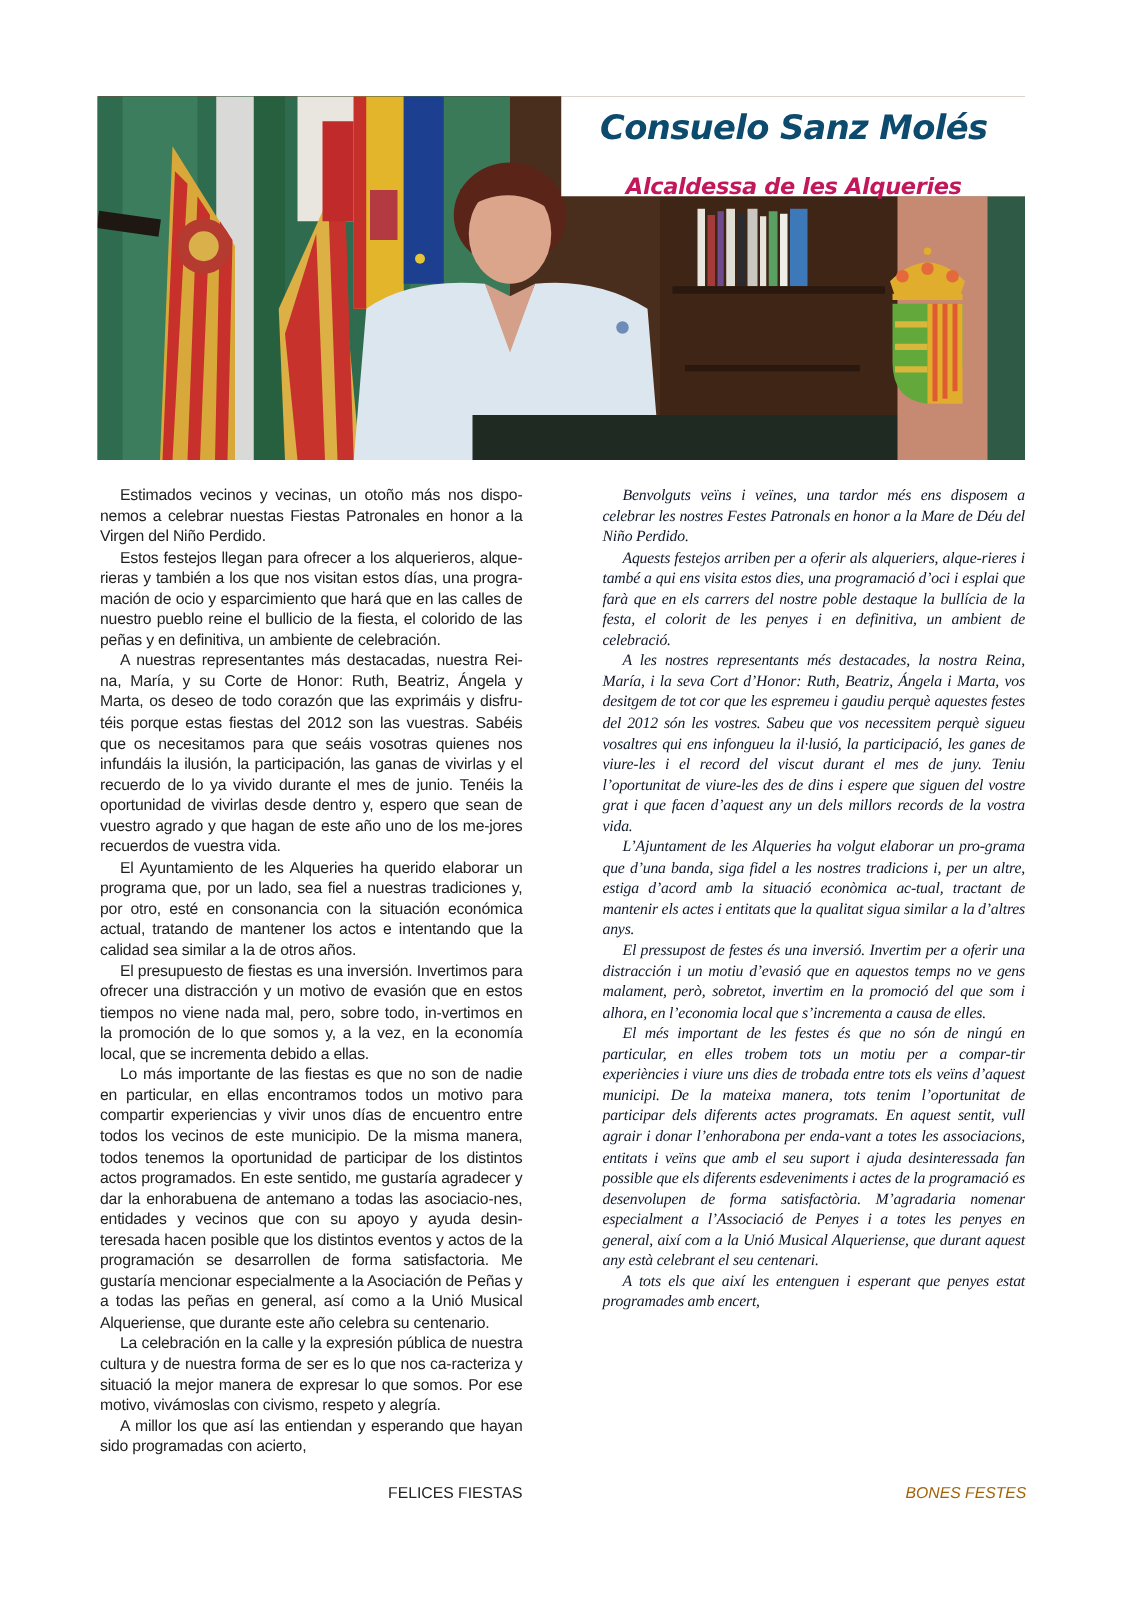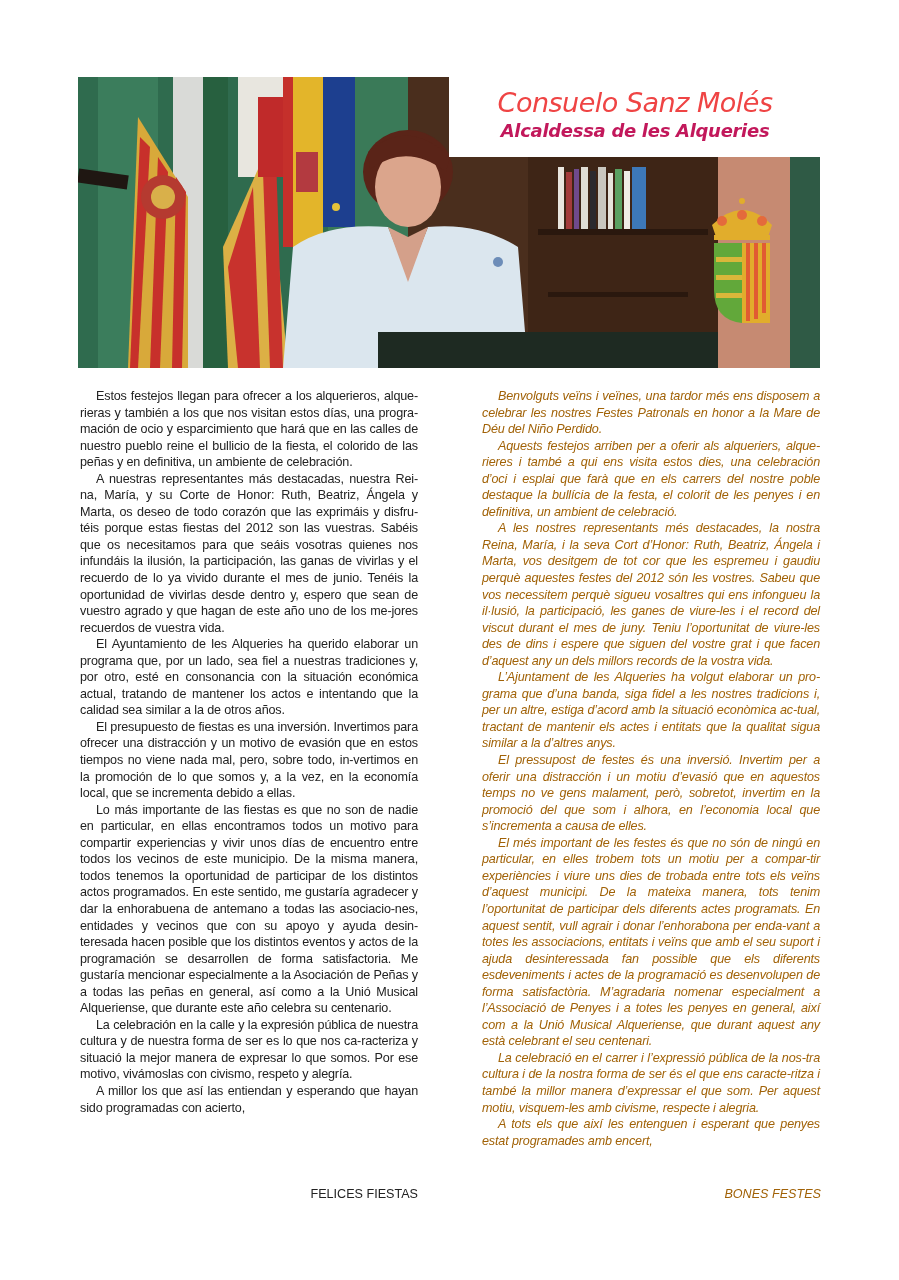--- a/index.html
+++ b/index.html
@@ -1,26 +1,26 @@
 <!DOCTYPE html>
 <html><head>
 <meta charset="utf-8">
 <style>
   html, body { margin: 0; padding: 0; background: #ffffff; }
   body { width: 899px; height: 1280px; position: relative; overflow: hidden; font-family: "Liberation Sans", sans-serif; }
 
   .header-photo { position: absolute; left: 78px; top: 77px; width: 742px; height: 291px; overflow: hidden; background: #5b3a26; }
   .title-box { position: absolute; left: 449px; top: 77px; width: 372px; height: 80px; background: #ffffff; text-align: center; }
-  .title-name { display: block; margin-top: 10px; color: #ef4444; font-family: "DejaVu Sans", sans-serif; font-style: italic; font-weight: normal; font-size: 27px; letter-spacing: -0.5px; line-height: 32px; }
-  .title-role { display: block; color: #c2185b; font-family: "DejaVu Sans", sans-serif; font-style: italic; font-weight: bold; font-size: 18px; line-height: 24px; letter-spacing: -0.3px; }
+  .title-name { display: block; margin-top: 10px; color: #0c4a6e; font-family: "DejaVu Sans", sans-serif; font-style: italic; font-weight: bold; font-size: 27px; letter-spacing: -0.5px; line-height: 32px; }
+  .title-role { display: block; color: #c2185b; font-family: "DejaVu Sans", sans-serif; font-style: italic; font-weight: bold; font-size: 18px; line-height: 24px; letter-spacing: -0.3px; margin-top: 19px; }
 
   .col { position: absolute; top: 388px; width: 338px; font-size: 12.6px; line-height: 16.55px; text-align: justify; }
   .col p { margin: 0; text-indent: 16px; hyphens: manual; }
   .col-es { left: 80px; color: #222222; font-family: "Liberation Sans", sans-serif; letter-spacing: -0.15px; }
-  .col-ca { left: 482px; color: #a16207; font-family: Liberation Sans, sans-serif; font-style: italic; letter-spacing: -0.15px; }
+  .col-ca { left: 482px; color: #0f172a; font-family: Liberation Serif, serif; font-style: italic; letter-spacing: -0.15px; }
   .sign { position: absolute; top: 1186px; font-size: 12.6px; line-height: 16px; }
   .sign-es { right: 481px; color: #222222; }
   .sign-ca { right: 78px; color: #a16207; font-style: italic; }
 </style>
 </head>
 <body>
 
 <div class="header-photo">
   <svg width="742" height="291" viewBox="0 0 742 291" xmlns="http://www.w3.org/2000/svg">
 
@@ -107,33 +107,33 @@
     </g>
   </svg>
 </div>
 
 <div class="title-box">
   <span class="title-name">Consuelo Sanz Molés</span>
   <span class="title-role">Alcaldessa de les Alqueries</span>
 </div>
 
 <div class="col col-es">
+  <p>Estimados vecinos y vecinas, un otoño más nos dispo-nemos a celebrar nuestas Fiestas Patronales en honor a la Virgen del Niño Perdido.</p>
   <p>Estos festejos llegan para ofrecer a los alquerieros, alque-rieras y también a los que nos visitan estos días, una progra-mación de ocio y esparcimiento que hará que en las calles de nuestro pueblo reine el bullicio de la fiesta, el colorido de las peñas y en definitiva, un ambiente de celebración.</p>
   <p>A nuestras representantes más destacadas, nuestra Rei-na, María, y su Corte de Honor: Ruth, Beatriz, Ángela y Marta, os deseo de todo corazón que las exprimáis y disfru-téis  porque estas fiestas del 2012 son las vuestras. Sabéis que os necesitamos  para que seáis vosotras quienes nos infundáis la ilusión, la participación, las ganas de vivirlas y el recuerdo de lo ya vivido durante el mes de junio. Tenéis la oportunidad de vivirlas desde dentro y, espero que  sean de vuestro agrado y que hagan de este año uno de los me-jores recuerdos de vuestra vida.</p>
   <p>El Ayuntamiento de les Alqueries ha querido elaborar un programa que, por un lado, sea fiel a nuestras tradiciones y, por otro, esté en consonancia con la situación económica actual, tratando de mantener los actos e intentando que la calidad sea similar a  la de otros años.</p>
   <p>El presupuesto de fiestas es una inversión. Invertimos para ofrecer una distracción y un motivo de evasión que en estos tiempos no viene nada mal, pero, sobre todo, in-vertimos en la promoción de lo que somos y, a la vez, en la economía local, que se incrementa debido a ellas.</p>
   <p>Lo más importante de las fiestas es que no son de nadie en particular, en ellas encontramos todos un motivo para compartir experiencias y vivir unos días de encuentro entre todos los vecinos de este municipio.  De la misma manera, todos tenemos la oportunidad de participar de los distintos actos programados. En este sentido, me gustaría agradecer y dar la enhorabuena de antemano a todas las  asociacio-nes, entidades y vecinos que con su apoyo y ayuda desin-teresada hacen posible que los distintos eventos y actos de la programación se desarrollen de forma satisfactoria. Me gustaría mencionar especialmente a la Asociación de Peñas y a todas las peñas en general, así como a la Unió Musical Alqueriense, que durante este año celebra su centenario.</p>
   <p>La celebración en la calle y la expresión pública de nuestra cultura y de nuestra forma de ser es lo que nos ca-racteriza y situació la mejor manera de expresar lo que somos. Por ese motivo, vivámoslas con civismo, respeto y alegría.</p>
   <p>A millor los que así las entiendan y esperando que hayan sido programadas con acierto,</p>
 </div>
 <div class="sign sign-es">FELICES FIESTAS</div>
 
 <div class="col col-ca">
   <p>Benvolguts veïns i veïnes, una tardor més ens disposem a celebrar les nostres Festes Patronals en honor a la Mare de Déu del Niño Perdido.</p>
-  <p>Aquests festejos arriben per a oferir als alqueriers, alque-rieres i també a qui ens visita estos dies, una celebración d’oci i esplai que farà que en els carrers del nostre poble destaque la bullícia de la festa, el colorit de les penyes i en definitiva, un ambient de celebració.</p>
+  <p>Aquests festejos arriben per a oferir als alqueriers, alque-rieres i també a qui ens visita estos dies, una programació d’oci i esplai que farà que en els carrers del nostre poble destaque la bullícia de la festa, el colorit de les penyes i en definitiva, un ambient de celebració.</p>
   <p>A les nostres representants més destacades, la nostra Reina, María, i la seva Cort d’Honor: Ruth, Beatriz, Ángela i Marta, vos desitgem de tot cor que les espremeu i gaudiu perquè aquestes festes del 2012 són les vostres. Sabeu que vos necessitem perquè sigueu vosaltres qui ens infongueu la il·lusió, la participació, les ganes de viure-les i el record del viscut durant el mes de juny. Teniu l’oportunitat de viure-les des de dins i espere que siguen del vostre grat i que facen d’aquest any un dels millors records de la vostra vida.</p>
   <p>L’Ajuntament de les Alqueries ha volgut elaborar un pro-grama que d’una banda, siga fidel a les nostres tradicions i, per un altre, estiga d’acord amb la situació econòmica ac-tual, tractant de mantenir els actes i entitats que la qualitat sigua similar a la d’altres anys.</p>
   <p>El pressupost de festes és una inversió. Invertim per a oferir una distracción i un motiu d’evasió que en aquestos temps no ve gens malament, però, sobretot, invertim en la promoció del que som i alhora, en l’economia local que s’incrementa a causa de elles.</p>
   <p>El més important de les festes és que no són de ningú en particular, en elles trobem tots un motiu per a compar-tir experiències i viure uns dies de trobada entre tots els veïns d’aquest municipi. De la mateixa manera, tots tenim l’oportunitat de participar dels diferents actes programats. En aquest sentit, vull agrair i donar l’enhorabona per enda-vant a totes les associacions, entitats i veïns que amb el seu suport i ajuda desinteressada fan possible que els diferents esdeveniments i actes de la programació es desenvolupen de forma satisfactòria. M’agradaria nomenar especialment a l’Associació de Penyes i a totes les penyes en general, així com a la Unió Musical Alqueriense, que durant aquest any està celebrant  el seu centenari.</p>
-  <p>La celebració en el carrer i l’expressió pública de la nos-tra cultura i de la nostra forma de ser és el que ens caracte-ritza i també la millor manera d’expressar el que som. Per aquest motiu, visquem-les amb civisme, respecte i alegria.</p>
   <p>A tots els que així les entenguen i esperant que penyes estat programades amb encert,</p>
 </div>
 <div class="sign sign-ca">BONES FESTES</div>
 
 </body></html>

